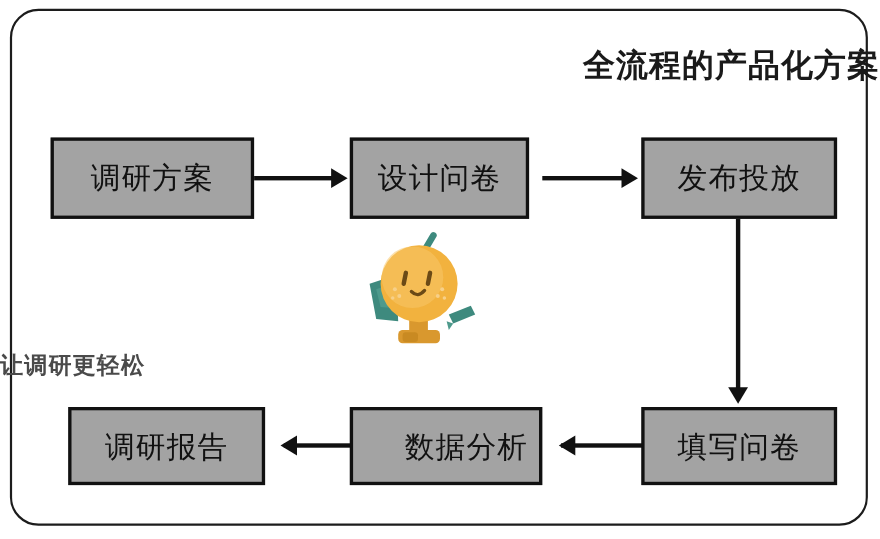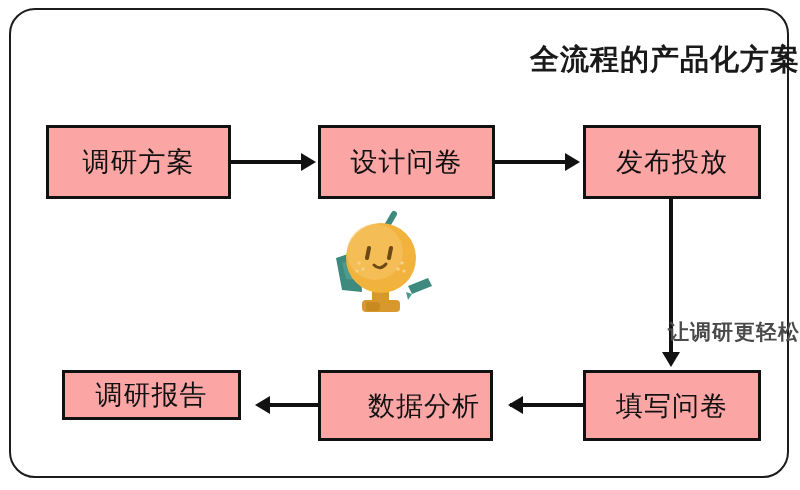--- a/index.html
+++ b/index.html
@@ -44,38 +44,38 @@
     font-weight: 700;
     color: #1a1a1a;
     letter-spacing: 1px;
     white-space: nowrap;
   }
 
   
   .node {
     position: absolute;
     border: 3px solid #111111;
-    background: #fca5a5;
+    background: #a3a3a3;
     box-sizing: border-box;
     display: flex;
     align-items: center;
     justify-content: center;
     font-size: 27px;
     font-weight: 400;
     color: #111111;
     letter-spacing: 1px;
     white-space: nowrap;
   }
 
   
   #node-plan      { left: 46px;  top: 125px; width: 185px; height: 74px; }
-  #node-design    { left: 318px; top: 125px; width: 177px; height: 74px; }
+  #node-design    { left: 318px; top: 125px; width: 163px; height: 74px; }
   #node-publish   { left: 583px; top: 125px; width: 178px; height: 74px; }
   
-  #node-report    { left: 62px;  top: 370px; width: 179px; height: 50px; }
+  #node-report    { left: 62px;  top: 370px; width: 179px; height: 71px; }
   #node-analysis  { left: 318px; top: 370px; width: 175px; height: 71px; padding-left: 37px; }
   #node-fill      { left: 583px; top: 370px; width: 178px; height: 71px; }
 
   
   .arrow-line {
     position: absolute;
     background: #111111;
   }
   .arrow-head {
     position: absolute;
@@ -120,21 +120,21 @@
     left: 312px;
     top: 208px;
     width: 140px;
     height: 110px;
   }
   .tagline {
     position: absolute;
     left: 0;
     top: 318px;
     width: 800px;
-    text-align: right;
+    text-align: left;
     font-size: 21px;
     font-weight: 700;
     color: #4a4a4a;
     letter-spacing: 1px;
     white-space: nowrap;
   }
 </style>
 </head>
 <body>
 

